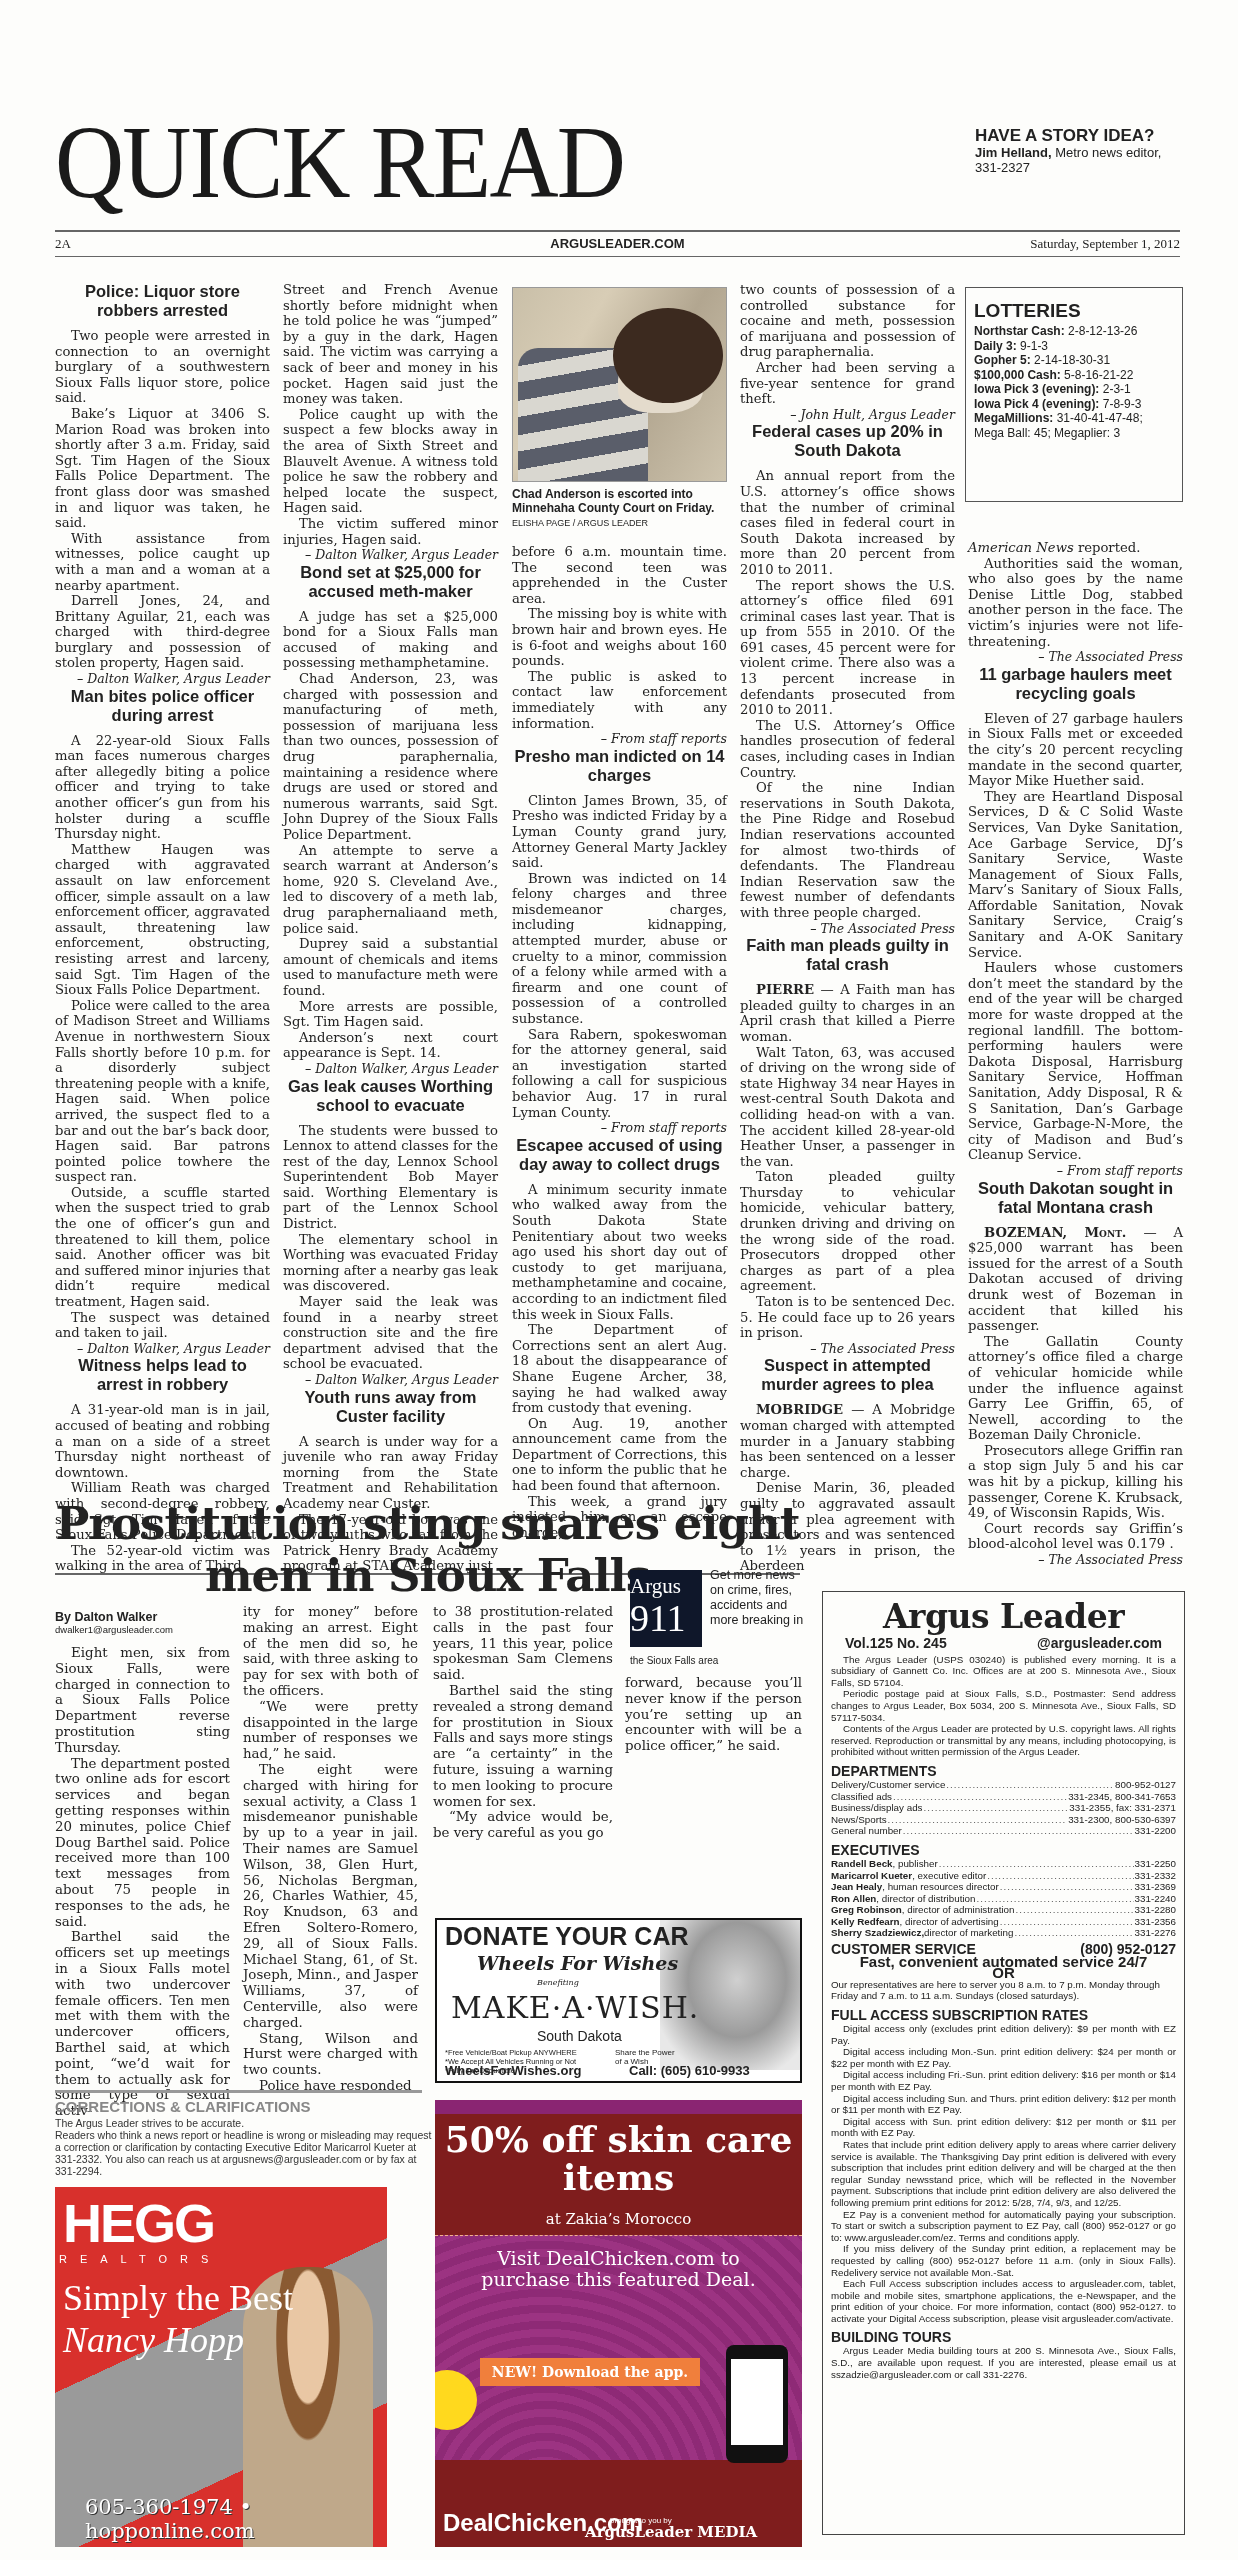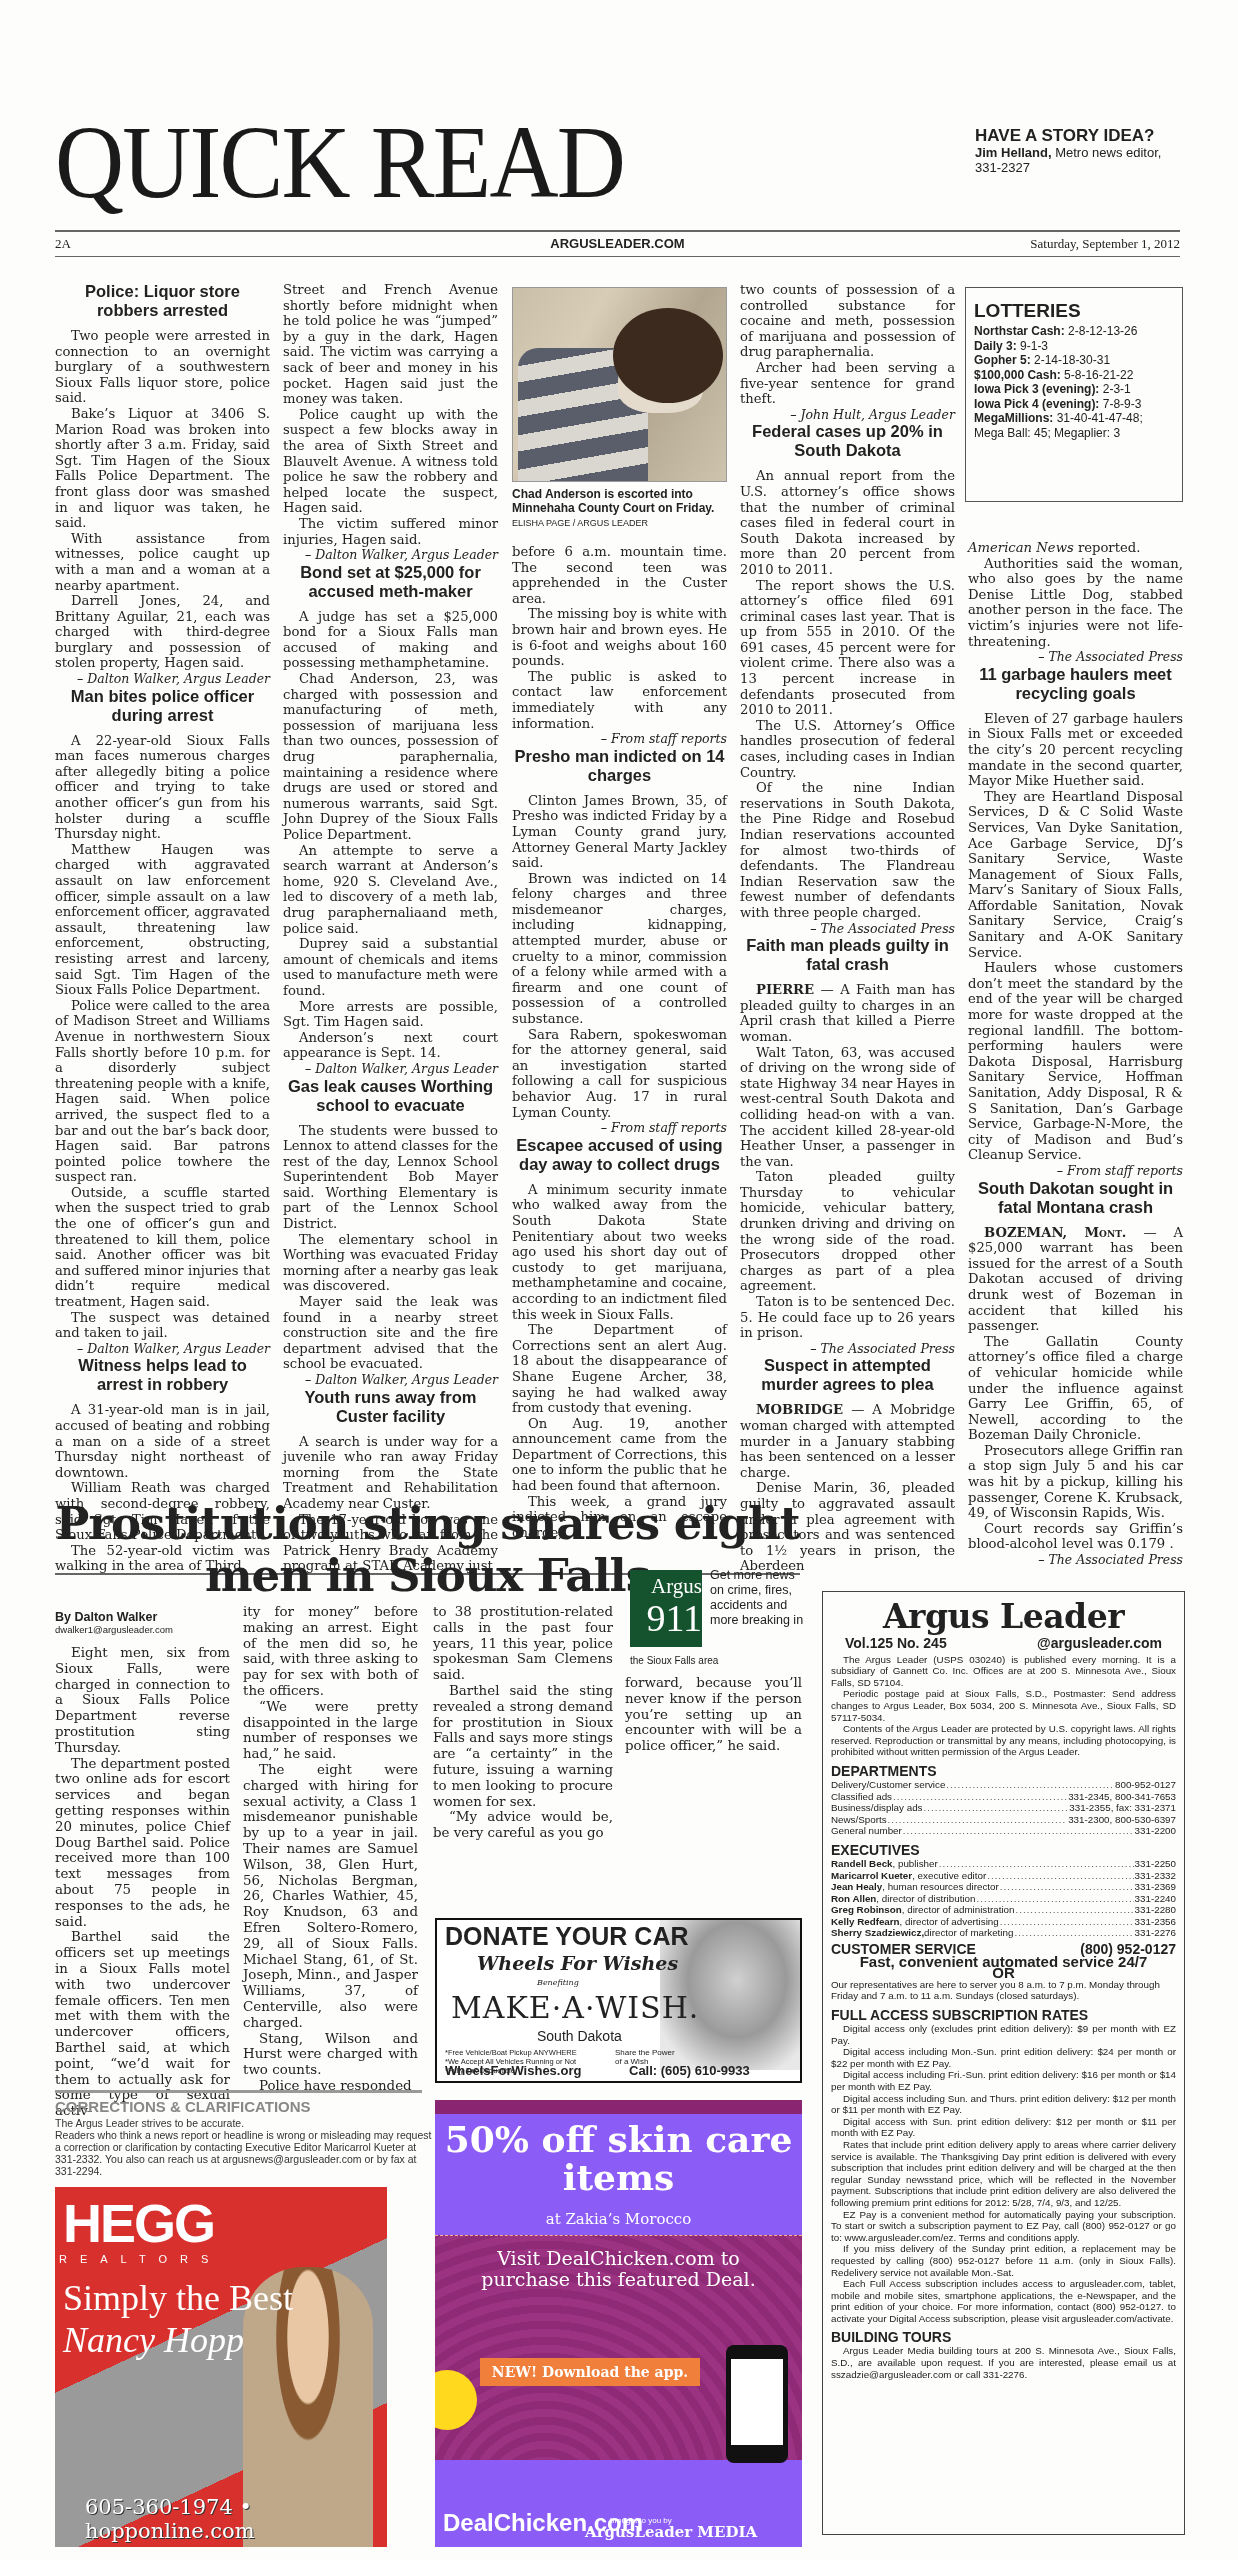--- a/index.html
+++ b/index.html
@@ -25,21 +25,21 @@
 .photo .face{position:absolute;left:105px;top:70px;width:85px;height:55px;background:#e4dbcc;border-radius:40%}
 .cap{font-family:"Liberation Sans",sans-serif;font-size:12px;line-height:14px;font-weight:bold;margin:5px 0 14px;text-align:left;text-indent:0}
 .cap span{font-weight:normal;font-size:9px}
 #lotto{left:965px;top:287px;width:218px;height:215px;border:1.5px solid #555;padding:12px 8px;font-family:"Liberation Sans",sans-serif;font-size:12px;line-height:14.5px}
 #lotto .t{font-weight:bold;font-size:19px;line-height:22px;margin-bottom:2px}
 #lotto b{font-weight:bold}
 .byline{font-family:"Liberation Sans",sans-serif;font-weight:bold;font-size:12.5px}
 .byline small{display:block;font-weight:normal;font-size:9.5px}
 .lc{position:absolute;font-size:13.4px;line-height:15.8px;text-align:justify;font-family:"DejaVu Serif",serif}
 .lc p{text-indent:16px}
-#a911{left:630px;top:1569px;width:72px;height:77px;background:#14532d;color:#fff;text-align:right;font-family:"Liberation Serif",serif}
+#a911{left:630px;top:1569px;width:72px;height:77px;background:#0f172a;color:#fff;text-align:left;font-family:"Liberation Serif",serif}
 #a911 .a{font-size:21px;line-height:24px;padding-top:4px}
 #a911 .n{font-size:38px;line-height:40px}
 #a911-txt{left:710px;top:1568px;width:95px;font-family:"Liberation Sans",sans-serif;font-size:12.5px;line-height:15px}
 #a911-sub{left:630px;top:1655px;font-family:"Liberation Sans",sans-serif;font-size:10px}
 #donate{left:435px;top:1918px;width:367px;height:165px;border:2px solid #111;background:#fff;overflow:hidden}
 #donate .t{position:absolute;left:8px;top:2px;font-family:"Liberation Sans",sans-serif;font-weight:900;font-size:25px}
 #donate .w{position:absolute;left:40px;top:32px;font-family:"DejaVu Serif",serif;font-style:italic;font-weight:bold;font-size:19px}
 #donate .bn{position:absolute;left:100px;top:58px;font-style:italic;font-size:8px}
 #donate .mk{position:absolute;left:14px;top:70px;font-family:"DejaVu Serif",serif;font-size:30px;letter-spacing:1px}
 #donate .sd{position:absolute;left:100px;top:108px;font-family:"Liberation Sans",sans-serif;font-size:14px}
@@ -50,21 +50,21 @@
 #donate .girl{position:absolute;right:0;top:0;width:140px;height:150px;background:radial-gradient(ellipse at 55% 40%,#d0d0d0 0,#9a9a9a 45%,#e8e8e8 80%)}
 #corr{left:55px;top:2098px;width:380px;font-family:"Liberation Sans",sans-serif;font-size:10.5px;line-height:12px;color:#333}
 #corr .t{font-weight:bold;font-size:15px;color:#888;line-height:18px;margin-bottom:1px}
 #hegg{left:55px;top:2187px;width:332px;height:360px;background:linear-gradient(155deg,#d8302c 0 40%,#9a9a9a 40% 72%,#d8302c 72%);overflow:hidden}
 #hegg .logo{position:absolute;left:8px;top:8px;font-family:"Liberation Sans",sans-serif;font-weight:900;font-size:54px;color:#fff;letter-spacing:-2px;line-height:56px}
 #hegg .rt{position:absolute;left:4px;top:66px;font-family:"Liberation Sans",sans-serif;font-size:11px;color:#fff;letter-spacing:13px}
 #hegg .sb{position:absolute;left:8px;top:92px;font-family:"Liberation Serif",serif;font-size:36px;color:#fff;line-height:38px}
 #hegg .nm{position:absolute;left:8px;top:132px;font-family:"Liberation Serif",serif;font-style:italic;font-size:36px;color:#fff}
 #hegg .ph{position:absolute;left:30px;bottom:4px;font-family:"DejaVu Serif",serif;font-size:21px;color:#fff;text-shadow:1px 1px 0 #333}
 #hegg .ws{position:absolute;right:14px;top:80px;width:130px;height:280px;background:radial-gradient(ellipse at 50% 25%,#e9c7a4 0 22%,#8a5a32 23% 34%,transparent 35%),linear-gradient(#bfa88a,#bfa88a);border-radius:60px 60px 0 0}
-#deal{left:435px;top:2100px;width:367px;height:447px;background:#8b5cf6;overflow:hidden;color:#fff}
+#deal{left:435px;top:2100px;width:367px;height:447px;background:#7f1d1d;overflow:hidden;color:#fff}
 #deal .top{position:absolute;left:0;top:0;width:100%;height:14px;background:#8a2572}
 #deal .h1{position:absolute;left:0;right:0;top:20px;text-align:center;font-family:"DejaVu Serif",serif;font-weight:bold;font-size:36px;line-height:38px}
 #deal .at{position:absolute;left:0;right:0;top:110px;text-align:center;font-family:"DejaVu Serif",serif;font-size:15px}
 #deal .mid{position:absolute;left:0;top:135px;width:100%;height:225px;background:repeating-radial-gradient(circle at 30% 120%,#8e2a76 0 8px,#9c3382 8px 16px);border-top:1px dashed #f4b48b}
 #deal .v{position:absolute;left:0;right:0;top:148px;text-align:center;font-family:"DejaVu Serif",serif;font-size:19px;line-height:21px}
 #deal .nw{position:absolute;left:45px;top:258px;width:220px;height:28px;background:#f07f3c;font-family:"DejaVu Serif",serif;font-weight:bold;font-size:14px;line-height:28px;text-align:center}
 #deal .dc{position:absolute;left:8px;bottom:10px;font-family:"Liberation Sans",sans-serif;font-weight:bold;font-size:24px}
 #deal .btb{position:absolute;left:175px;bottom:22px;font-family:"Liberation Sans",sans-serif;font-size:8px}
 #deal .al{position:absolute;left:150px;bottom:6px;font-family:"DejaVu Serif",serif;font-weight:bold;font-size:15px}
 #deal .phone{position:absolute;right:14px;top:245px;width:62px;height:118px;background:#111;border-radius:8px}

